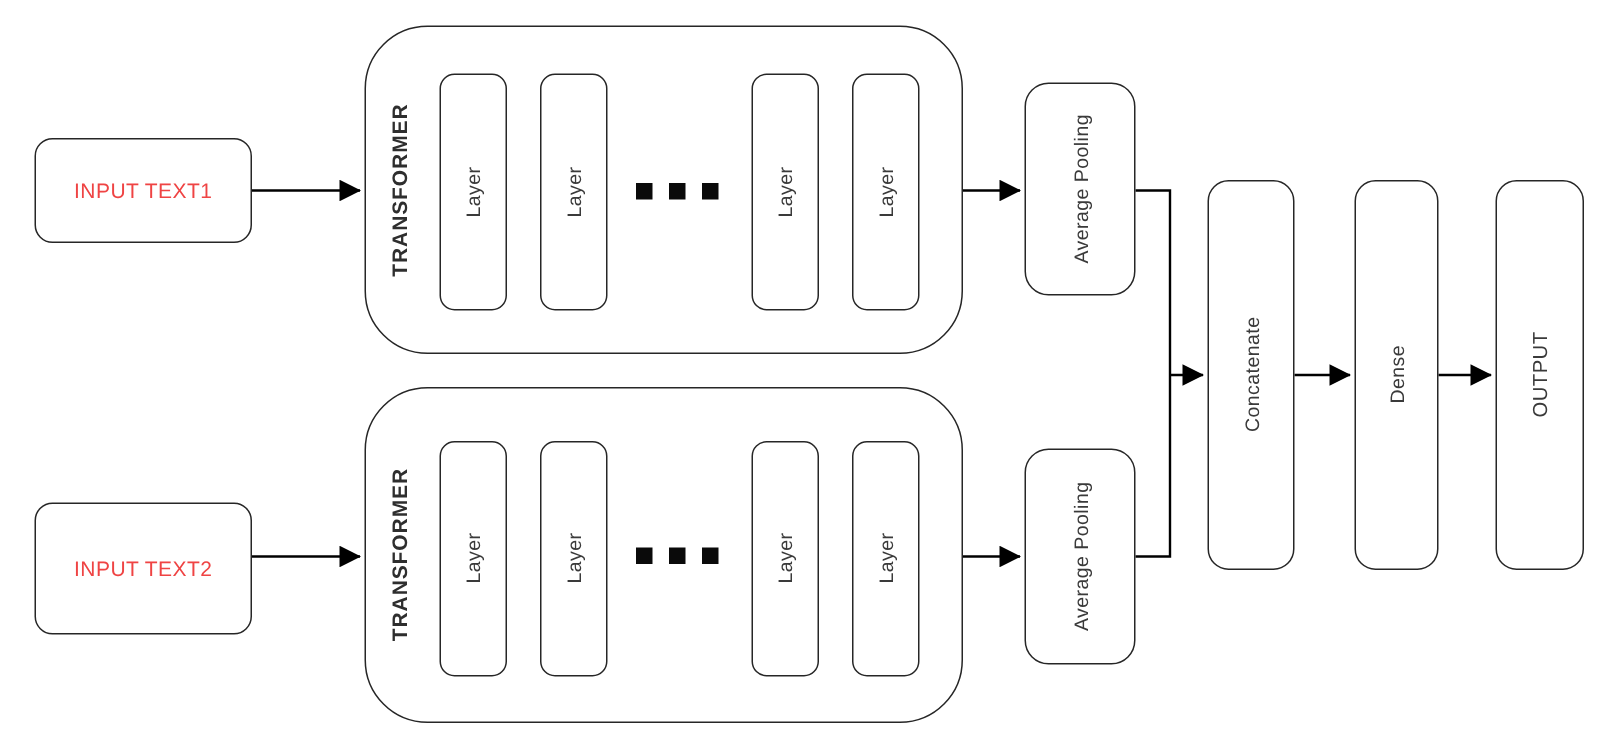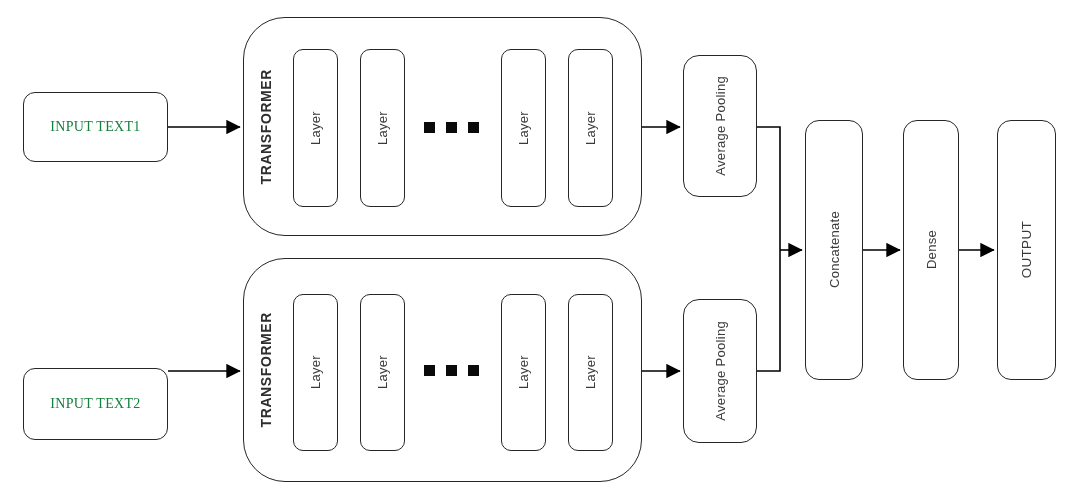--- a/index.html
+++ b/index.html
@@ -32,24 +32,23 @@
   }
   .container-box {
     border-radius: 42px;
     justify-content: flex-start;
   }
   .node-sm { border-radius: 10px; }
   .node-md { border-radius: 14px; }
   .node-lg { border-radius: 12px; }
   .htext {
     font-size: 14px;
-    color: #15803d;
+    color: #ef4444;
     white-space: nowrap;
     letter-spacing: 0.3px;
-    font-family: Liberation Serif, serif;
   }
   .vtext {
     writing-mode: vertical-rl;
     transform: rotate(180deg);
     font-size: 13px;
     color: #3a3a3a;
     white-space: nowrap;
     letter-spacing: 0.3px;
   }
   .vlabel-strip {
@@ -132,21 +131,21 @@
     <span class="vtext">Layer</span>
   </div>
   <div class="box node-sm" style="left:568px; top:49px; width:45px; height:158px;">
     <span class="vtext">Layer</span>
   </div>
 
   <div class="box node-md" style="left:683px; top:55px; width:74px; height:142px; border-radius:16px;">
     <span class="vtext">Average Pooling</span>
   </div>
 
-  <div class="box node-lg" style="left:23px; top:335px; width:145px; height:72px;margin-top:33px;">
+  <div class="box node-lg" style="left:23px; top:335px; width:145px; height:88px;">
     <span class="htext">INPUT TEXT2</span>
   </div>
 
   <div class="box container-box" style="left:243px; top:258px; width:399px; height:224px;"></div>
   <div class="vlabel-strip" style="left:245px; top:258px; width:42px; height:224px;">
     <span class="vtext bold">TRANSFORMER</span>
   </div>
 
   <div class="box node-sm" style="left:293px; top:294px; width:45px; height:157px;">
     <span class="vtext">Layer</span>

